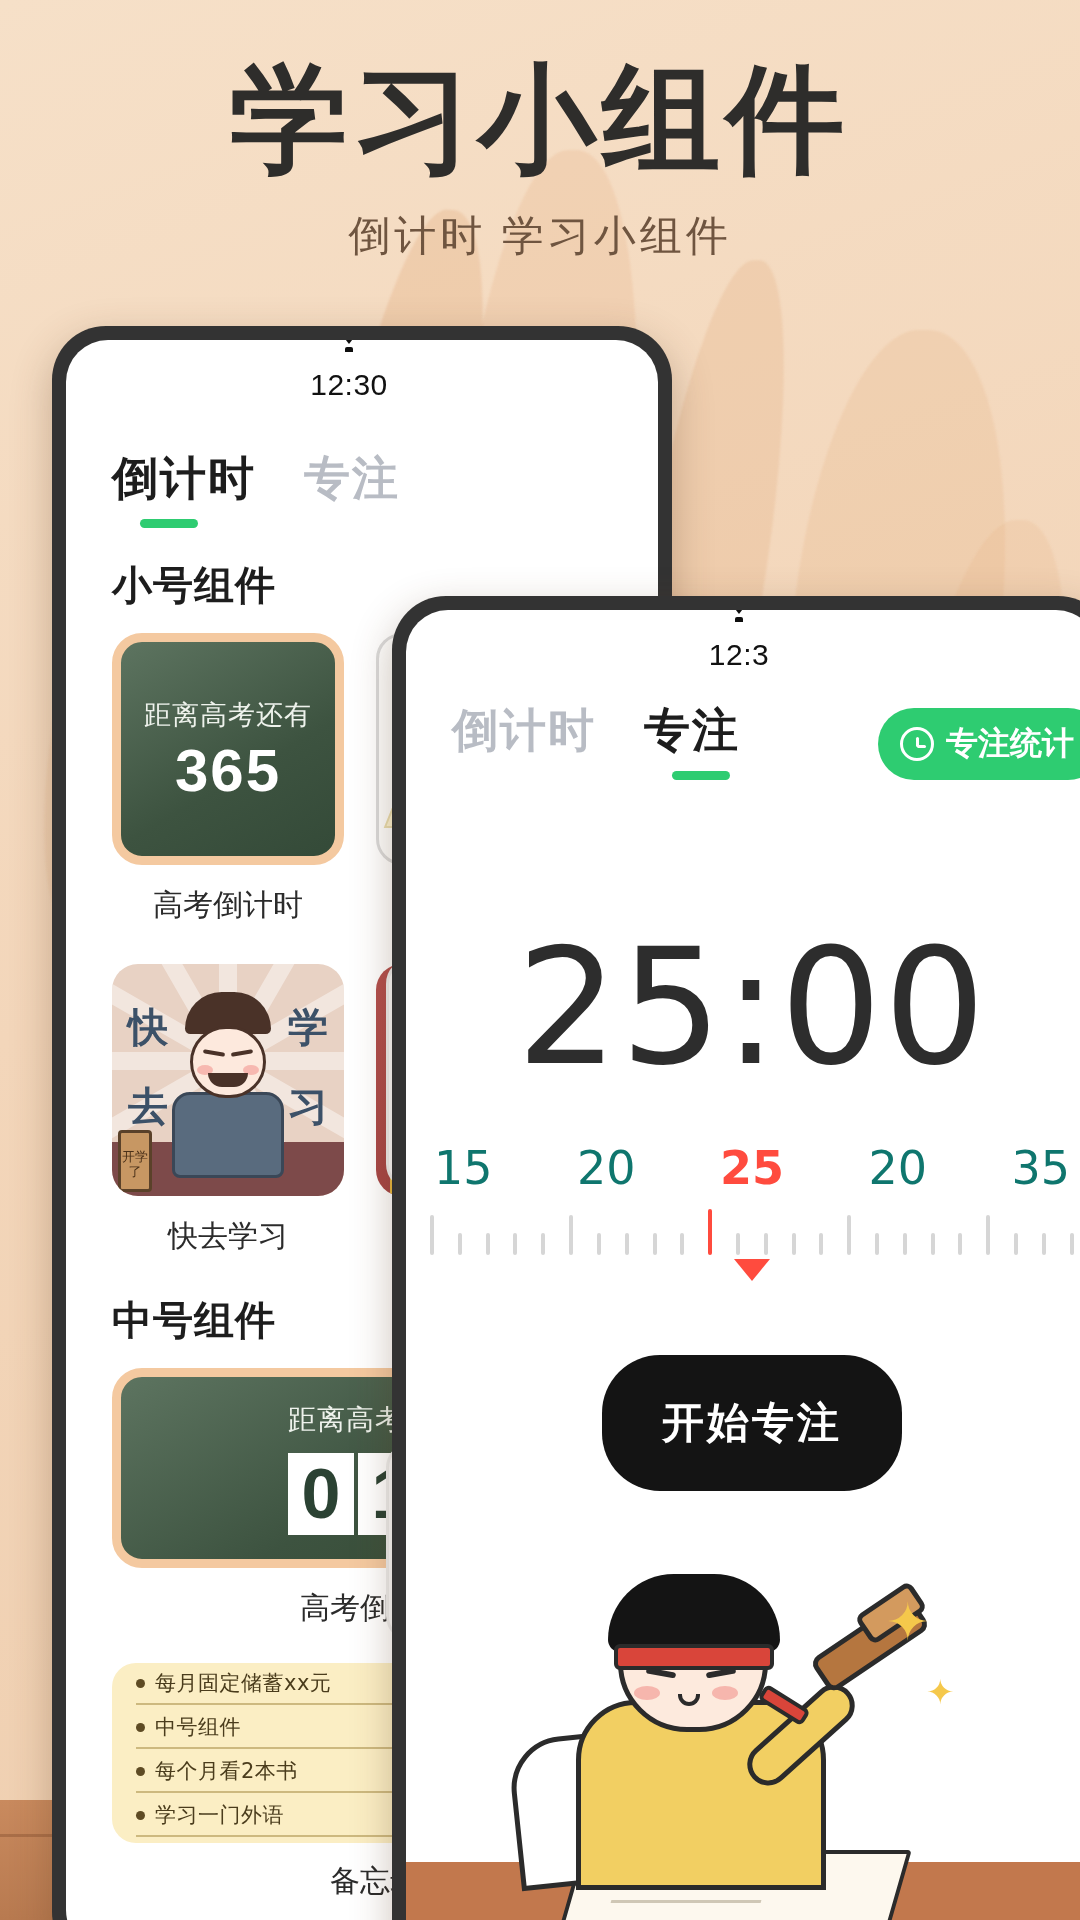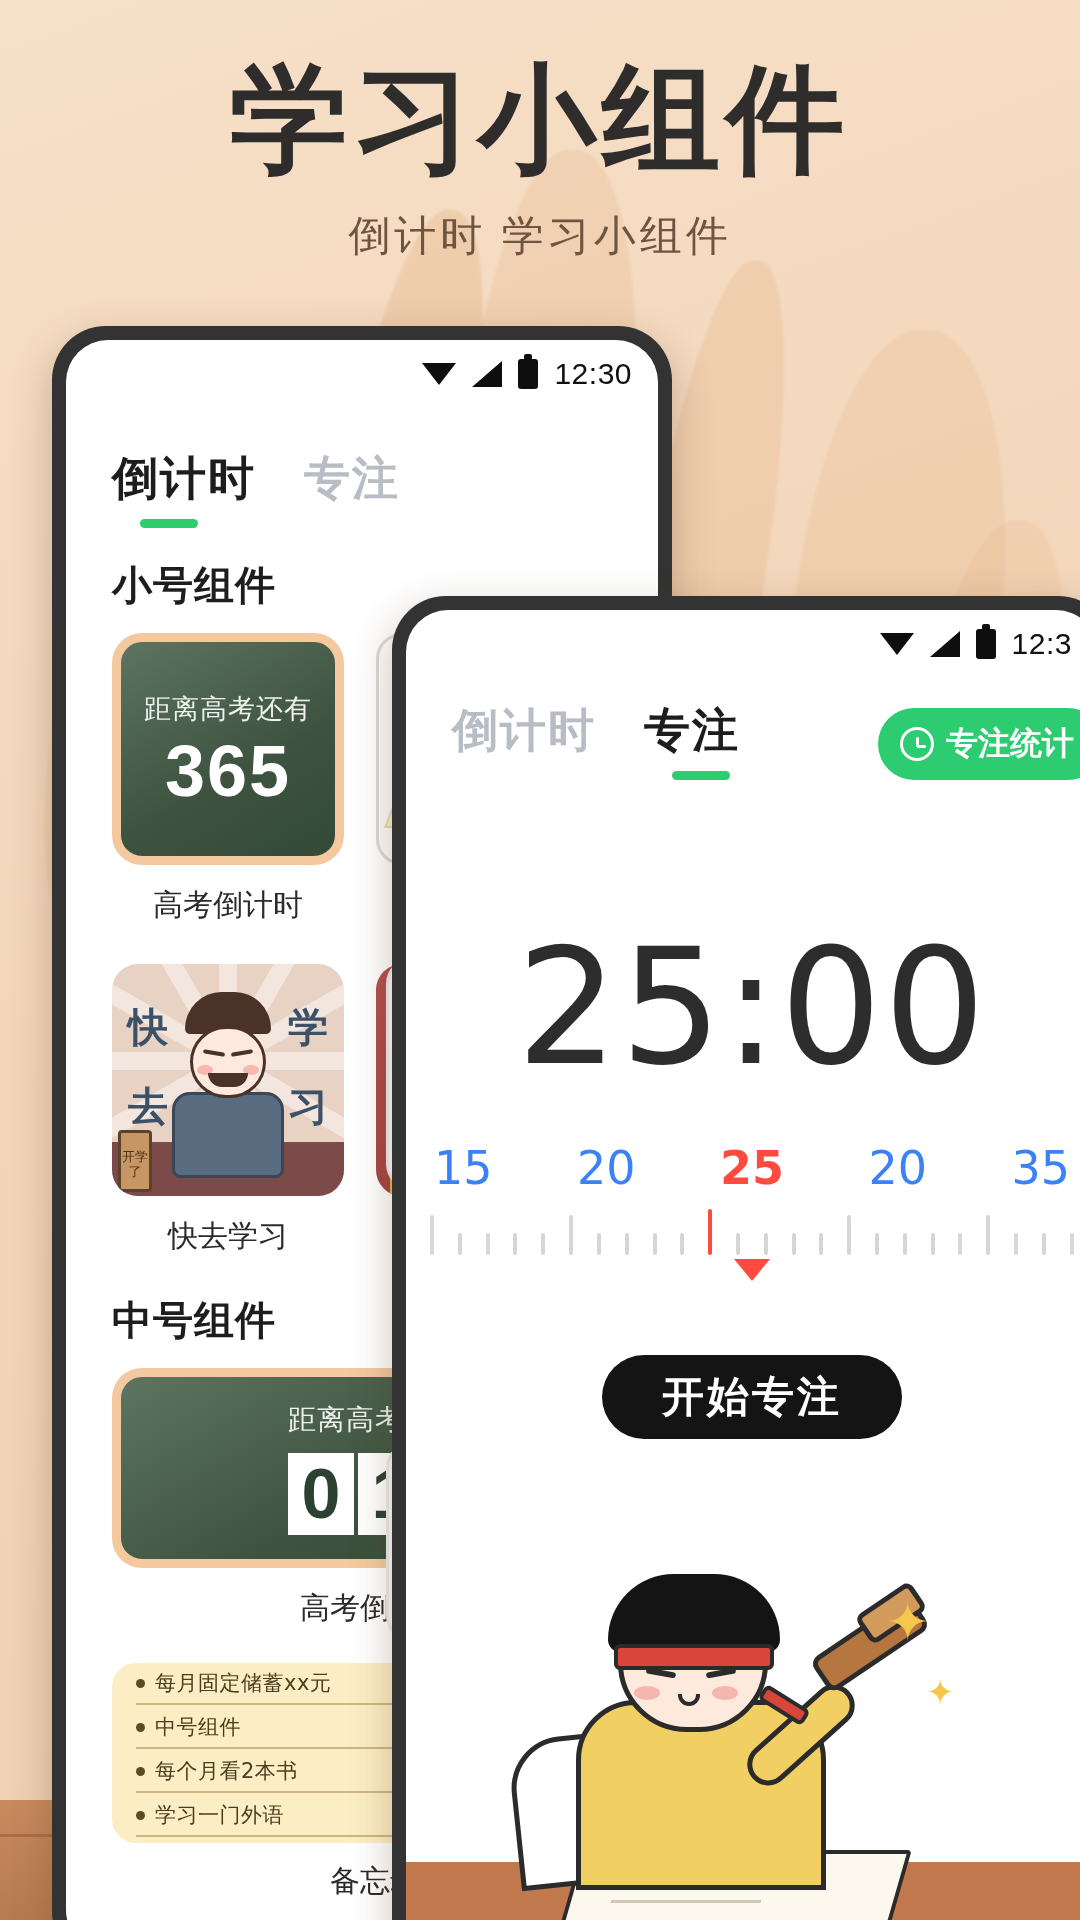--- a/index.html
+++ b/index.html
@@ -54,21 +54,21 @@
   .phone.p2 { left:392px; top:596px; width:720px; height:1400px; z-index:8; }
   .screen {
     width:100%; height:100%;
     background:#ffffff; border-radius: 42px; overflow:hidden;
     position:relative;
   }
 
   
   .statusbar {
     height:62px; display:flex; align-items:center; justify-content:flex-end;
-    gap:16px; padding: 6px 26px 0 0;
+    gap:16px; padding: 6px 26px 0 0; flex-direction: column;
   }
   .ic-wifi { width:34px; height:26px; position:relative; }
   .ic-wifi::before {
     content:""; position:absolute; left:0; top:2px;
     border-left:17px solid transparent; border-right:17px solid transparent;
     border-top:22px solid #0e0e0e;
   }
   .ic-signal { width:30px; height:26px; }
   .ic-battery { width:20px; height:30px; background:#0e0e0e; border-radius:3px; position:relative; }
   .ic-battery::before { content:""; position:absolute; left:6px; top:-5px; width:8px; height:5px; background:#0e0e0e; border-radius:2px 2px 0 0; }
@@ -90,21 +90,21 @@
   .wcard { width:232px; height:232px; border-radius:26px; overflow:hidden; position:relative; }
   .wcaption { margin-top:20px; text-align:center; font-size:30px; color:#2b2b2b; white-space:nowrap; }
 
   
   .green-sm {
     background: linear-gradient(150deg,#5d7460 0%, #3d5340 60%, #344a38 100%);
     border:9px solid #f4c9a0; border-radius:30px;
     display:flex; flex-direction:column; align-items:center; justify-content:center;
   }
   .green-sm .lbl { color:#eef2ec; font-size:27px; letter-spacing:1px; }
-  .green-sm .num { color:#ffffff; font-size:72px; font-weight:700; line-height:1; margin-top:8px; letter-spacing:2px;}
+  .green-sm .num { color:#ffffff; font-size:60px; font-weight:700; line-height:1; margin-top:8px; letter-spacing:2px;}
 
   
   .shelf { background:#fdfdfc; border:3px solid #dadada; }
   .shelf .case { position:absolute; left:28px; top:18px; width:130px; height:136px; border:4px solid #cfcfcf; background:#fff; }
   .shelf .case i { position:absolute; display:block; background:#f7cf2e; }
   .shelf .row-line { position:absolute; left:0; right:0; height:4px; background:#cfcfcf; }
   .shelf .num50 { position:absolute; left:50px; bottom:8px; font-size:70px; font-weight:900; color:#111; line-height:1; }
   .shelf .d50 { position:absolute; left:146px; bottom:22px; font-size:24px; color:#333; }
   .shelf .desk { position:absolute; left:10px; bottom:34px; width:110px; height:26px; background:#fcf2cf; transform: skewX(-22deg); border:2px solid #e8dcae;}
   .shelf .girl-head { position:absolute; right:16px; top:34px; width:66px; height:66px; border-radius:50%; background:#fffaf2; border:3px solid #2b2b2b; }
@@ -208,34 +208,34 @@
   }
   .pill .clk { width:34px; height:34px; border:3px solid #fff; border-radius:50%; position:relative; flex:0 0 auto;}
   .pill .clk::before { content:""; position:absolute; left:13px; top:7px; width:3px; height:10px; background:#fff; border-radius:2px;}
   .pill .clk::after  { content:""; position:absolute; left:14px; top:15px; width:9px; height:3px; background:#fff; border-radius:2px;}
 
   .timer { text-align:center; margin-top:130px; }
   .timer .val { font-size:160px; font-weight:500; color:#2d2d2d; letter-spacing:2px; font-family:"DejaVu Sans","Liberation Sans",sans-serif;}
 
   .ruler { margin-top:40px; position:relative; height:200px; }
   .ruler .nums { display:flex; justify-content:space-between; padding: 0 28px; }
-  .ruler .nums span { font-size:46px; color:#3b82f6; font-weight:500; font-family:"DejaVu Sans","Liberation Sans",sans-serif;}
+  .ruler .nums span { font-size:46px; color:#0f766e; font-weight:500; font-family:"DejaVu Sans","Liberation Sans",sans-serif;}
   .ruler .nums span.sel { color:#ff4b3e; font-weight:700; }
   .ruler .ticks { display:flex; justify-content:space-between; align-items:flex-end; padding: 18px 24px 0; height:60px; }
   .ruler .ticks i { display:block; width:4px; background:#d6d6d6; border-radius:2px; height:22px; }
   .ruler .ticks i.maj { height:40px; }
   .ruler .ticks i.sel { background:#ff4b3e; height:46px; }
   .ruler .caret {
     position:absolute; left:50%; transform:translateX(-50%); top:118px;
     width:0; height:0; border-left:18px solid transparent; border-right:18px solid transparent;
     border-top:22px solid #ff4b3e;
   }
 
   .startbtn {
-    margin: 14px auto 0; width:300px; height:84px; border-radius:58px;
+    margin: 14px auto 0; width:300px; height:136px; border-radius:58px;
     background:#141414; color:#fff; font-size:42px; font-weight:600;
     display:flex; align-items:center; justify-content:center; letter-spacing:3px;
     border:none; cursor:pointer;
   }
 
   
   .hero { position:absolute; left:0; right:0; bottom:0; height:420px; }
   .hero .deskwood { position:absolute; left:0; right:0; bottom:0; height:120px; background:#c2784d; }
   .hero .paper {
     position:absolute; left:160px; bottom:22px; width:330px; height:110px;

